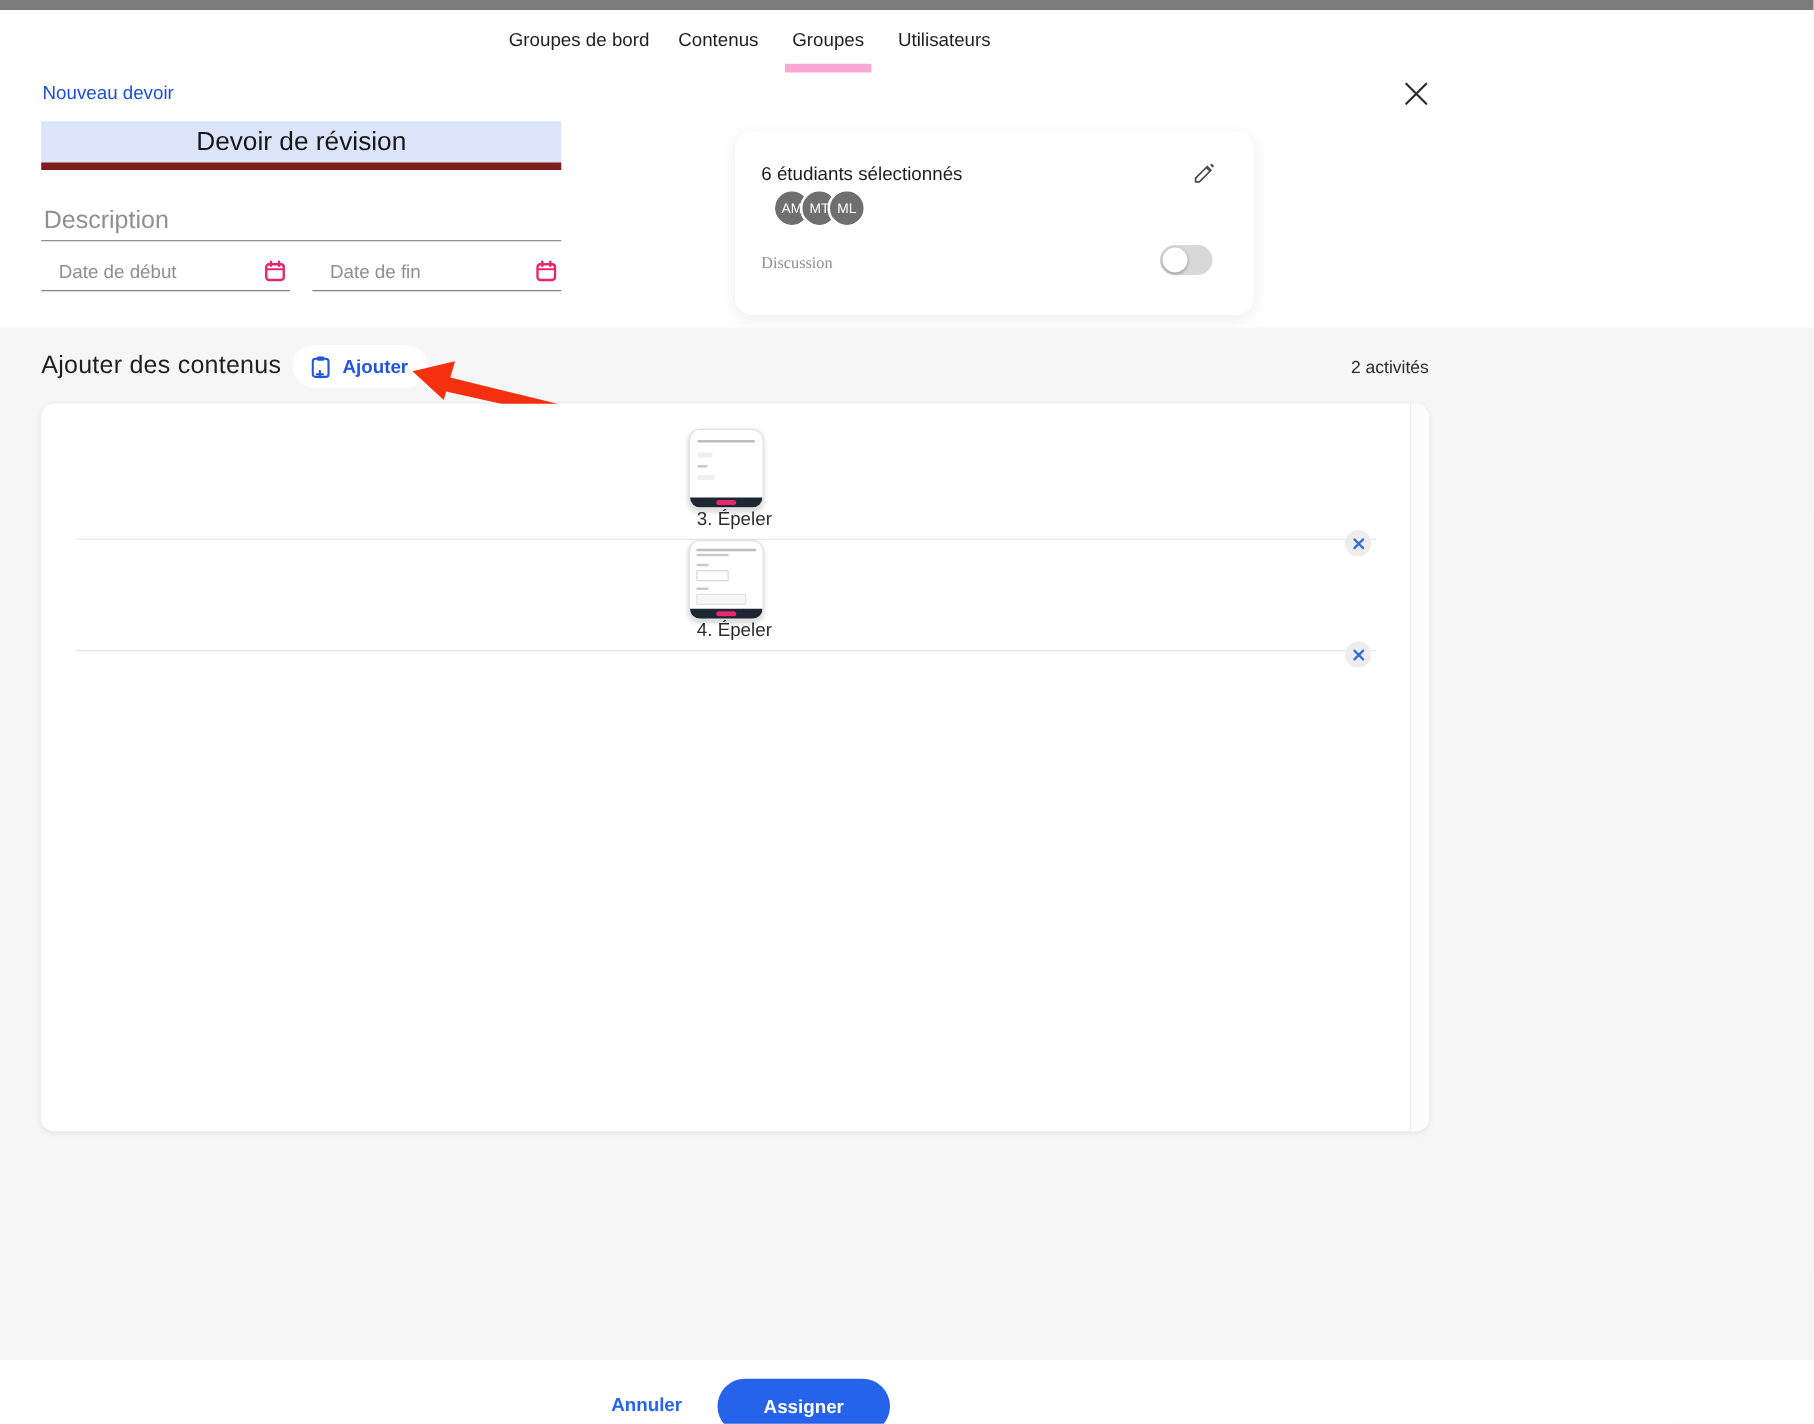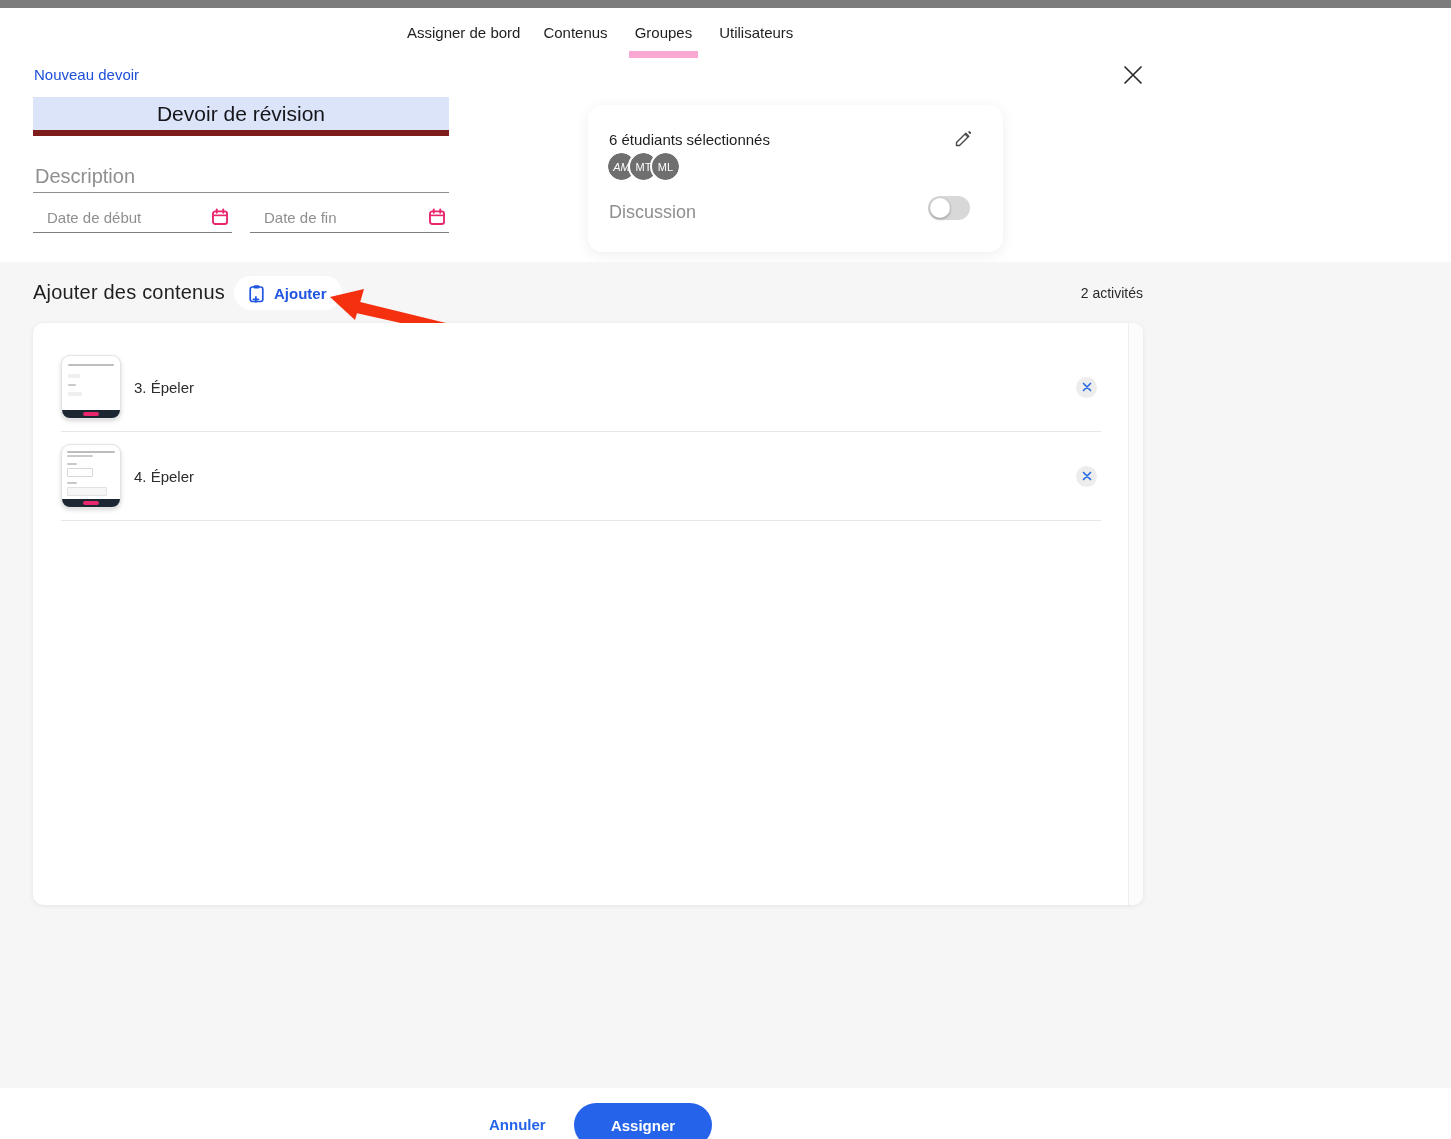--- a/index.html
+++ b/index.html
@@ -52,22 +52,22 @@
     background:#fff; border-radius:14px; box-shadow:0 3px 14px rgba(0,0,0,0.07);
   }
   .students-title { position:absolute; left:21px; top:26px; font-size:15px; color:#1d1d1d; }
   .edit-btn { position:absolute; right:30px; top:24px; width:20px; height:20px; cursor:pointer; }
   .avatars { position:absolute; left:16px; top:48px; display:flex; }
   .avatar {
     width:27px; height:27px; border-radius:50%; background:#6f6f6f; color:#fff;
     font-size:11px; display:flex; align-items:center; justify-content:center;
     outline:2px solid #fff; margin-left:-5px;
   }
-  .avatar:first-child { margin-left:4px;font-style:italic; }
-  .discussion-label { position:absolute; left:21px; top:97px; font-size:18px; color:#8f8f8f; }
+  .avatar:first-child { margin-left:16px; }
+  .discussion-label { position:absolute; left:21px; top:97px; font-size:13px; color:#8f8f8f;font-family:Liberation Serif, serif; }
   .toggle { position:absolute; right:33px; top:91px; width:42px; height:24px; border-radius:12px; background:#d8d8d8; cursor:pointer; }
   .toggle .knob { position:absolute; left:2px; top:2px; width:20px; height:20px; border-radius:50%; background:#fff; box-shadow:0 1px 3px rgba(0,0,0,0.35); }
 
   
   .content-section { position:absolute; left:0; top:262px; width:1451px; height:826px; background:#f6f6f6; }
   .contents-heading { position:absolute; left:33px; top:281px; font-size:20px; font-weight:500; color:#1f1f1f; letter-spacing:0.2px; }
   .add-pill {
     position:absolute; left:234px; top:276px; height:34px; padding:0 15px;
     background:#fff; border-radius:17px; display:flex; align-items:center; gap:8px;
     cursor:pointer; border:none;
@@ -82,21 +82,21 @@
     background:#fff; border-radius:10px; box-shadow:0 1px 5px rgba(0,0,0,0.08);
   }
   .scroll-track {
     position:absolute; right:0; top:0; width:15px; height:100%;
     border-left:1px solid #ededed; background:#fcfcfc;
     border-radius:0 10px 10px 0;
   }
   .activity-list { padding-top:20px; }
   .activity-row {
     display:flex; align-items:center; height:89px;
-    margin:0 42px 0 28px; border-bottom:1px solid #e7e7e7;
+    margin:0 42px 0 28px; border-bottom:1px solid #e7e7e7;flex-direction:column;
   }
   .thumb {
     width:60px; height:64px; background:#fff; border-radius:9px;
     border:1px solid #e3e3e3; box-shadow:0 2px 4px rgba(0,0,0,0.16);
     position:relative; overflow:hidden; flex:0 0 auto;
   }
   .thumb .tline { position:absolute; background:#c9c9c9; height:2px; border-radius:1px; }
   .thumb .tbox { position:absolute; background:#efefef; border-radius:1px; }
   .thumb .tbar { position:absolute; left:0; right:0; bottom:0; height:8px; background:#1d2733; }
   .thumb .tpill { position:absolute; left:50%; bottom:2px; transform:translateX(-50%); width:16px; height:4px; border-radius:2px; background:#e8256d; }
@@ -115,21 +115,21 @@
     background:#2563eb; color:#fff; font-size:15px; font-weight:700; border:none; cursor:pointer;
     font-family:"Liberation Sans", sans-serif;
   }
 </style>
 </head>
 <body>
 
 <div class="topbar"></div>
 
 <nav class="tabs">
-  <div class="tab">Assigner de bord</div>
+  <div class="tab">Groupes de bord</div>
   <div class="tab">Contenus</div>
   <div class="tab active">Groupes</div>
   <div class="tab">Utilisateurs</div>
 </nav>
 
 <div class="dialog-close">
   <svg width="24" height="24" viewBox="0 0 24 24">
       <path d="M4 4 L20 20 M20 4 L4 20" stroke="#2a2a2a" stroke-width="1.7" stroke-linecap="round"></path>
     </svg>
 </div>

